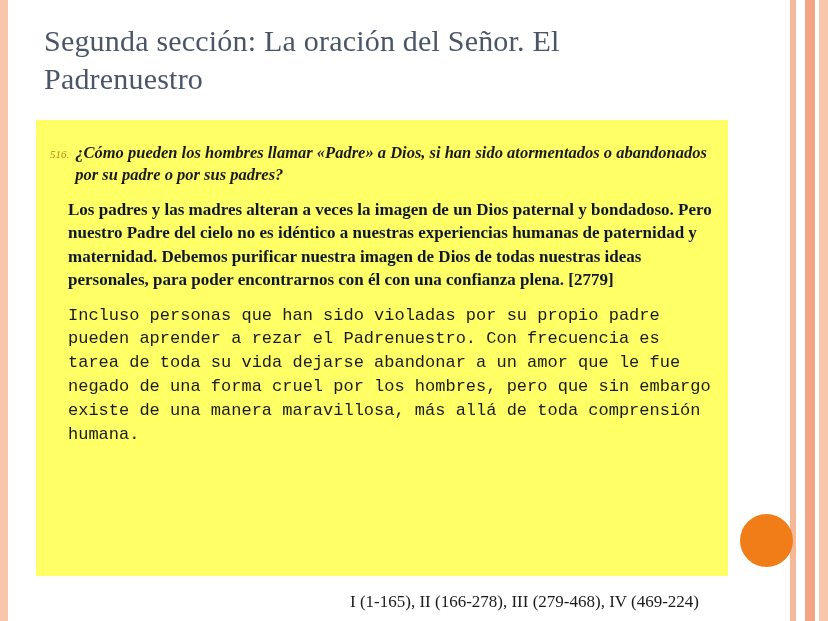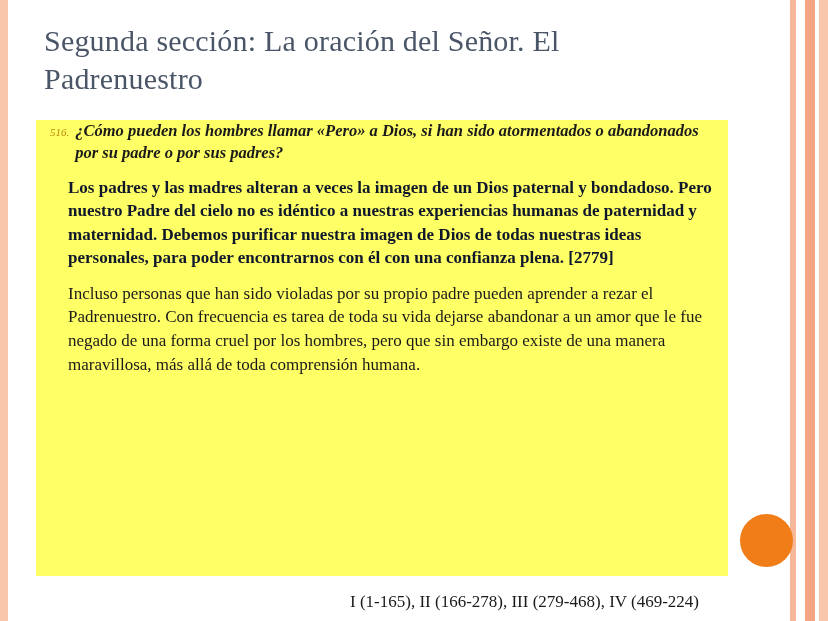--- a/index.html
+++ b/index.html
@@ -75,21 +75,21 @@
   }
 
   .content-box {
     position: absolute;
     left: 36px;
     top: 120px;
     width: 692px;
     height: 456px;
     background: #ffff66;
     box-sizing: border-box;
-    padding: 0 16px 10px 14px;
+    padding: 22px 16px 10px 14px;
   }
 
   .q-line {
     display: flex;
     align-items: flex-start;
     margin: 0 0 12px 0;
   }
   .q-num {
     font-size: 11px;
     font-style: italic;
@@ -111,20 +111,21 @@
     font-size: 17px;
     font-weight: bold;
     color: #0f172a;
     line-height: 1.38;
   }
   .answer-plain {
     margin: 0 0 0 18px;
     font-size: 17px;
     color: #1a1a1a;
     line-height: 1.40;
+    font-family: Liberation Mono, monospace;
   }
 
   .orange-dot {
     position: absolute;
     left: 740px;
     top: 514px;
     width: 53px;
     height: 53px;
     border-radius: 50%;
     background: #f07d18;
@@ -150,21 +151,21 @@
   <div class="edge-bar edge-right-2"></div>
   <div class="edge-bar edge-right-3"></div>
   <div class="edge-bar edge-right-4"></div>
   <div class="edge-bar edge-right-5"></div>
 
   <div class="title">Segunda sección: La oración del Señor. El Padrenuestro</div>
 
   <div class="content-box">
     <div class="q-line">
       <span class="q-num">516.</span>
-      <span class="q-text">¿Cómo pueden los hombres llamar «Pero» a Dios, si han sido atormentados o abandonados por su padre o por sus padres?</span>
+      <span class="q-text">¿Cómo pueden los hombres llamar «Padre» a Dios, si han sido atormentados o abandonados por su padre o por sus padres?</span>
     </div>
     <p class="answer-bold">Los padres y las madres alteran a veces la imagen de un Dios paternal y bondadoso. Pero nuestro Padre del cielo no es idéntico a nuestras experiencias humanas de paternidad y maternidad. Debemos purificar nuestra imagen de Dios de todas nuestras ideas personales, para poder encontrarnos con él con una confianza plena. [2779]</p>
     <p class="answer-plain">Incluso personas que han sido violadas por su propio padre pueden aprender a rezar el Padrenuestro. Con frecuencia es tarea de toda su vida dejarse abandonar a un amor que le fue negado de una forma cruel por los hombres, pero que sin embargo existe de una manera maravillosa, más allá de toda comprensión humana.</p>
   </div>
 
   <div class="orange-dot"></div>
 
   <div class="footer">I (1-165), II (166-278), III (279-468), IV (469-224)</div>
 
 </div>

